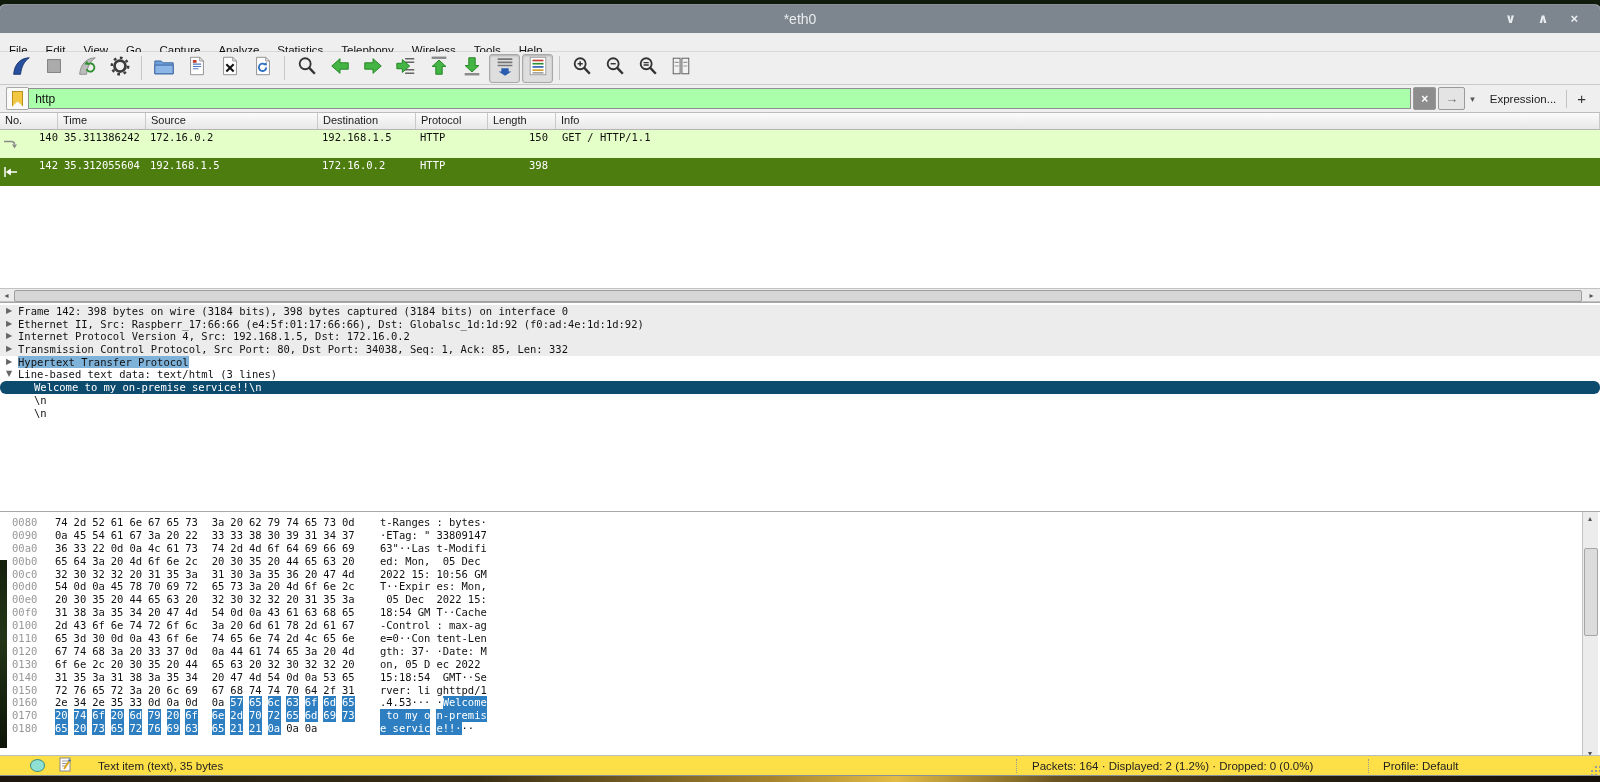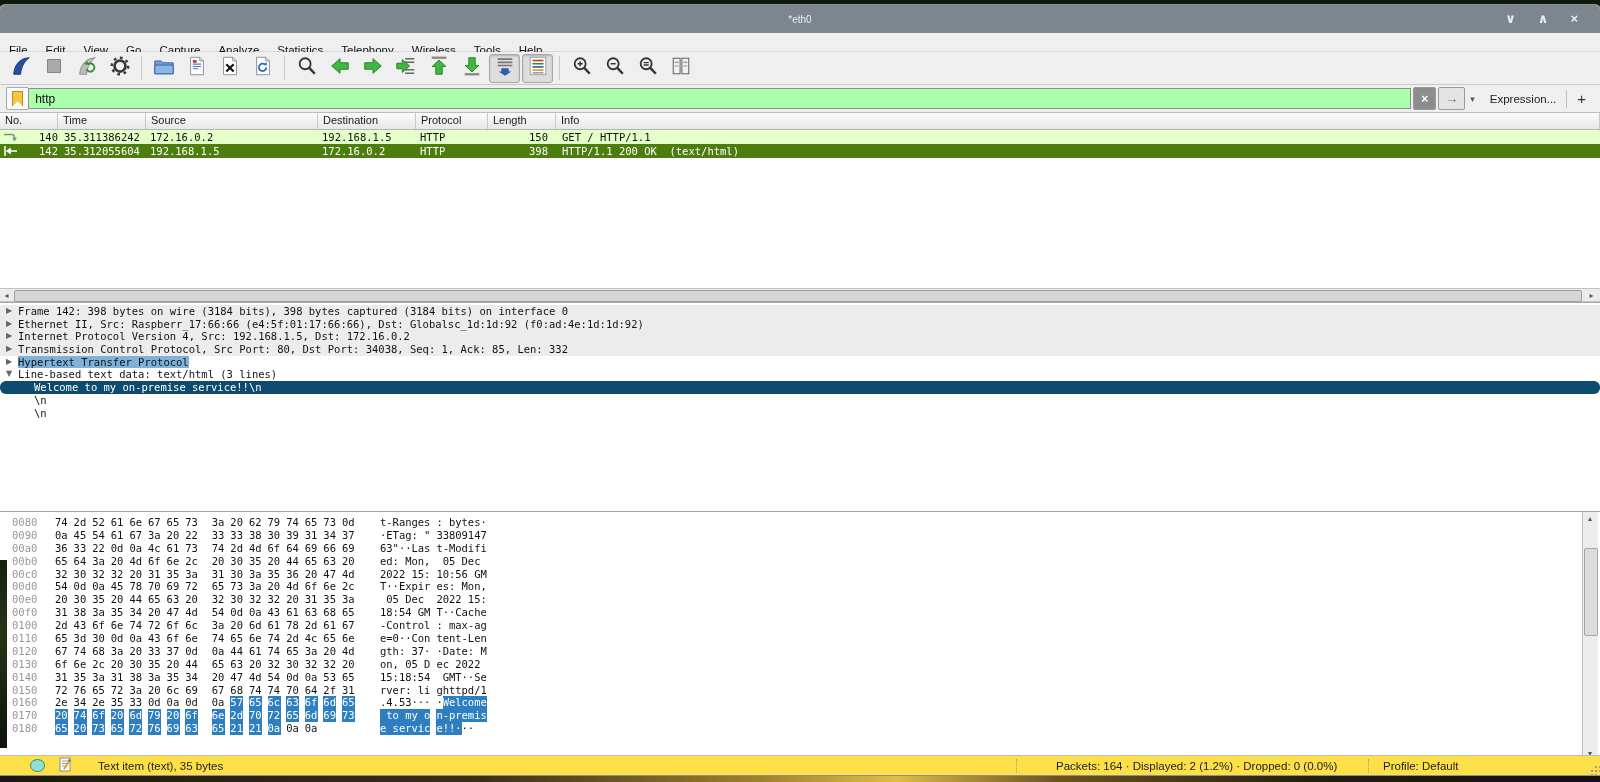--- a/index.html
+++ b/index.html
@@ -10,21 +10,21 @@
     background:linear-gradient(90deg,#131f0c 0%,#1b2c11 45%,#24391ا 0,#23381a 60%,#3f5d25 78%,#57772f 86%,#2c4419 94%,#1b2a10 100%);}
   .wp-bottom{position:absolute;left:0;bottom:0;width:1600px;height:7px;
     background:linear-gradient(90deg,#1c160e 0%,#3a2f15 30%,#a5832c 48%,#e3bc45 56%,#6b5420 66%,#241d10 82%,#15100a 100%);}
   .wp-left-strip{position:absolute;left:0;top:560px;width:7px;height:188px;z-index:40;
     background:linear-gradient(180deg,#15200d,#243617 40%,#0d1408);}
   
   .window{position:absolute;left:0;top:5px;width:1600px;height:770px;background:#efefef;
     border-radius:5px 5px 0 0;box-shadow:0 0 0 1px #8a9097;}
   .titlebar{position:absolute;left:0;top:0;width:100%;height:28px;background:#7d868e;
     border-radius:5px 5px 0 0;display:flex;align-items:center;justify-content:center;}
-  .title{color:#e9edf0;font-size:10px;}
+  .title{color:#e9edf0;font-size:14px;}
   .winbtns{position:absolute;right:22px;top:0;height:28px;display:flex;align-items:center;gap:22px;}
   .winbtn{color:#e9edf0;font-size:13px;font-weight:bold;cursor:default;line-height:28px;}
   
   .menubar{position:absolute;left:0;top:28px;width:100%;height:18px;background:#efefef;
     border-bottom:1px solid #d9d9d9;display:flex;align-items:center;}
   .menu-item{padding:0 9px;font-size:11.5px;color:#111;margin-top:16px;}
   .menu-item u{text-decoration:underline;}
   
   .toolbar{position:absolute;left:0;top:47px;width:100%;height:33px;background:#efefef;
     border-bottom:1px solid #c9c9c9;display:flex;align-items:center;padding-left:4px;box-sizing:border-box;}
@@ -47,21 +47,21 @@
   .fbtn.apply{width:26px;color:#6f6f6f;font-weight:bold;font-size:13px;margin-left:2px;border-radius:2px;}
   .fbtn.caret{width:15px;border:none;background:transparent;color:#555;font-size:9px;}
   .expression{font-size:11.5px;color:#222;margin-left:10px;}
   .fsep{width:1px;height:18px;background:#c2c2c2;margin:0 10px;}
   .add-filter{font-size:15px;color:#333;margin-right:8px;}
   
   .plist{position:absolute;left:0;top:108px;width:100%;height:175px;background:#fff;overflow:hidden;}
   .plist-header{display:flex;height:16px;background:linear-gradient(#fbfbfb,#e7e7e7);
     border-bottom:1px solid #b5b5b5;font-size:11px;color:#1a1a1a;}
   .ph{border-right:1px solid #c9c9c9;padding:1px 0 0 5px;box-sizing:border-box;white-space:nowrap;overflow:hidden;}
-  .prow{display:flex;height:14px;font-family:"DejaVu Sans Mono","Liberation Mono",monospace;
+  .prow{display:flex;height:28px;font-family:"DejaVu Sans Mono","Liberation Mono",monospace;
     font-size:10.5px;line-height:14px;color:#111;white-space:pre;}
   .prow.http{background:#e4ffc7;}
   .prow.sel{background:#4d7c0f;color:#fff;}
   .pc{box-sizing:border-box;overflow:hidden;}
   .c-marker{width:20px;display:flex;align-items:center;justify-content:center;}
   .c-no{width:38px;text-align:right;}
   .c-time{width:88px;padding-left:6px;}
   .c-src{width:172px;padding-left:4px;}
   .c-dst{width:98px;padding-left:4px;}
   .c-proto{width:72px;padding-left:4px;}
@@ -105,21 +105,21 @@
   .vs-btn{position:absolute;left:0;width:14px;height:13px;display:flex;align-items:center;justify-content:center;
     font-size:8px;color:#555;}
   .vs-thumb{position:absolute;left:1px;top:36px;width:12px;height:86px;background:#dcdcdc;
     border:1px solid #a6a6a6;border-radius:2px;}
   
   .statusbar{position:absolute;left:0;top:750px;width:100%;height:20px;background:#fde047;
     border-top:1px solid #bdbdbd;display:flex;align-items:center;font-size:11.5px;color:#222;box-sizing:border-box;}
   .expert-dot{width:13px;height:11px;border-radius:50%;background:#8fe0d4;border:1px solid #3f8d81;margin-left:30px;}
   .comment-ic{margin-left:14px;}
   .sb-left{margin-left:26px;}
-  .sb-mid{position:absolute;left:1056px;}
+  .sb-mid{position:absolute;left:1032px;}
   .sb-right{position:absolute;left:1383px;}
   .sb-dotsep{position:absolute;top:3px;height:14px;border-left:1px dotted #999;}
   .grip{position:absolute;right:3px;bottom:3px;width:2px;height:2px;background:#9a9a9a;
     box-shadow:-4px 4px 0 #9a9a9a,4px -4px 0 #9a9a9a, 0 0 0 #9a9a9a,-4px 0 0 #9a9a9a,0 4px 0 #9a9a9a,4px 0 0 #9a9a9a,0 -4px 0 #9a9a9a;}
 </style>
 </head>
 <body>
 
 <div class="screen">
   <div class="wp-top"></div>
@@ -317,21 +317,21 @@
         </div>
       <div id="plist-rows">
           <div class="prow http"><span class="pc c-marker"><svg width="15" height="12" viewBox="0 0 15 12">
                 <path d="M1 3.5 H8.5 Q11.5 3.5 11.5 6.5" fill="none" stroke="#8a8a8a" stroke-width="1.5"></path>
                 <path d="M9 6.5 h5 l-2.5 4 z" fill="#8a8a8a"></path>
               </svg></span><span class="pc c-no">140</span><span class="pc c-time">35.311386242</span><span class="pc c-src">172.16.0.2</span><span class="pc c-dst">192.168.1.5</span><span class="pc c-proto">HTTP</span><span class="pc c-len">150</span><span class="pc c-info">GET / HTTP/1.1</span></div>
           <div class="prow sel"><span class="pc c-marker"><svg width="15" height="12" viewBox="0 0 15 12">
                 <path d="M2 1 V11" stroke="#fff" stroke-width="1.5"></path>
                 <path d="M14 6 H6.5" stroke="#fff" stroke-width="1.5"></path>
                 <path d="M2.8 6 l5 -3.6 v7.2 z" fill="#fff"></path>
-              </svg></span><span class="pc c-no">142</span><span class="pc c-time">35.312055604</span><span class="pc c-src">192.168.1.5</span><span class="pc c-dst">172.16.0.2</span><span class="pc c-proto">HTTP</span><span class="pc c-len">398</span><span class="pc c-info">HTTP/1.1 200 OK  (text/html)</span></div>
+              </svg></span><span class="pc c-no">142</span><span class="pc c-time">35.312055604</span><span class="pc c-src">192.168.1.5</span><span class="pc c-dst">172.16.0.2</span><span class="pc c-proto">HTTP</span><span class="pc c-len">398</span></div>
         </div>
     </div>
 
     <div class="hscroll">
       <span class="hs-btn" style="left:0;">◂</span>
       <span class="hs-thumb"></span>
       <span class="hs-btn" style="right:2px;">▸</span>
     </div>
 
     <div class="details" id="details">

